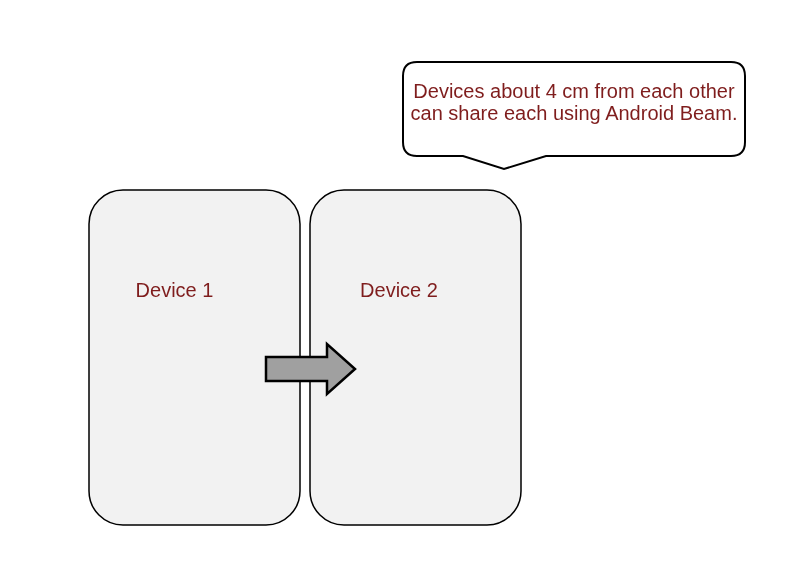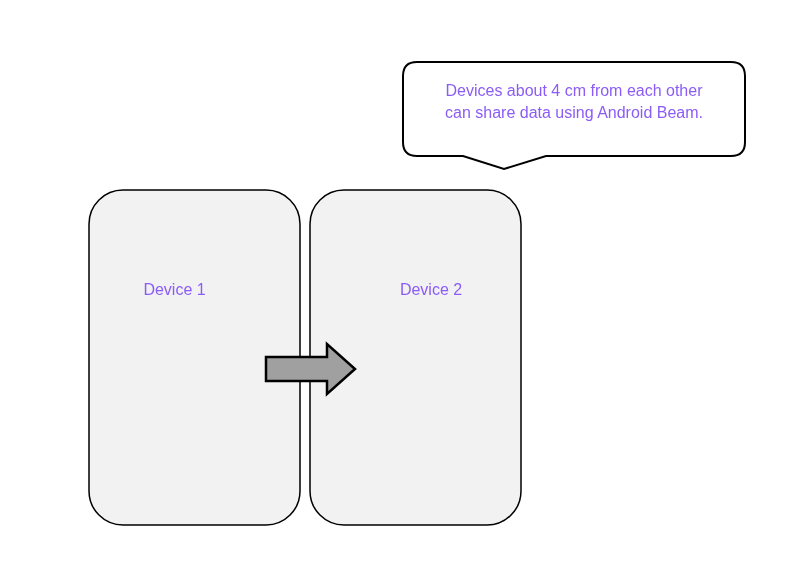--- a/index.html
+++ b/index.html
@@ -19,36 +19,35 @@
     height: 584px;
     background: #ffffff;
   }
   .layer-svg {
     position: absolute;
     left: 0;
     top: 0;
   }
   .label {
     position: absolute;
-    color: #8b5cf6;
-    font-size: 16px;
+    color: #7f1d1d;
+    font-size: 20px;
     line-height: 22px;
     text-align: center;
     white-space: nowrap;
   }
   .device-label-1 {
     left: 89px;
     top: 279px;
     width: 171px;
   }
   .device-label-2 {
     left: 310px;
     top: 279px;
     width: 178px;
-    margin-left: 32px;
   }
   .callout-text {
     left: 403px;
     top: 80px;
     width: 342px;
   }
   .callout-text span {
     display: block;
   }
 </style>
@@ -75,19 +74,19 @@
              L 463 156
              H 417
              Q 403 156 403 142
              V 76
              Q 403 62 417 62
              Z" stroke-width="2" fill="#ffffff" stroke="#000000"></path>
   </svg>
 
   <div class="label callout-text">
     <span>Devices about 4 cm from each other</span>
-    <span>can share data using Android Beam.</span>
+    <span>can share each using Android Beam.</span>
   </div>
 
   <div class="label device-label-1">Device 1</div>
   <div class="label device-label-2">Device 2</div>
 
 </div>
 
 </body></html>

